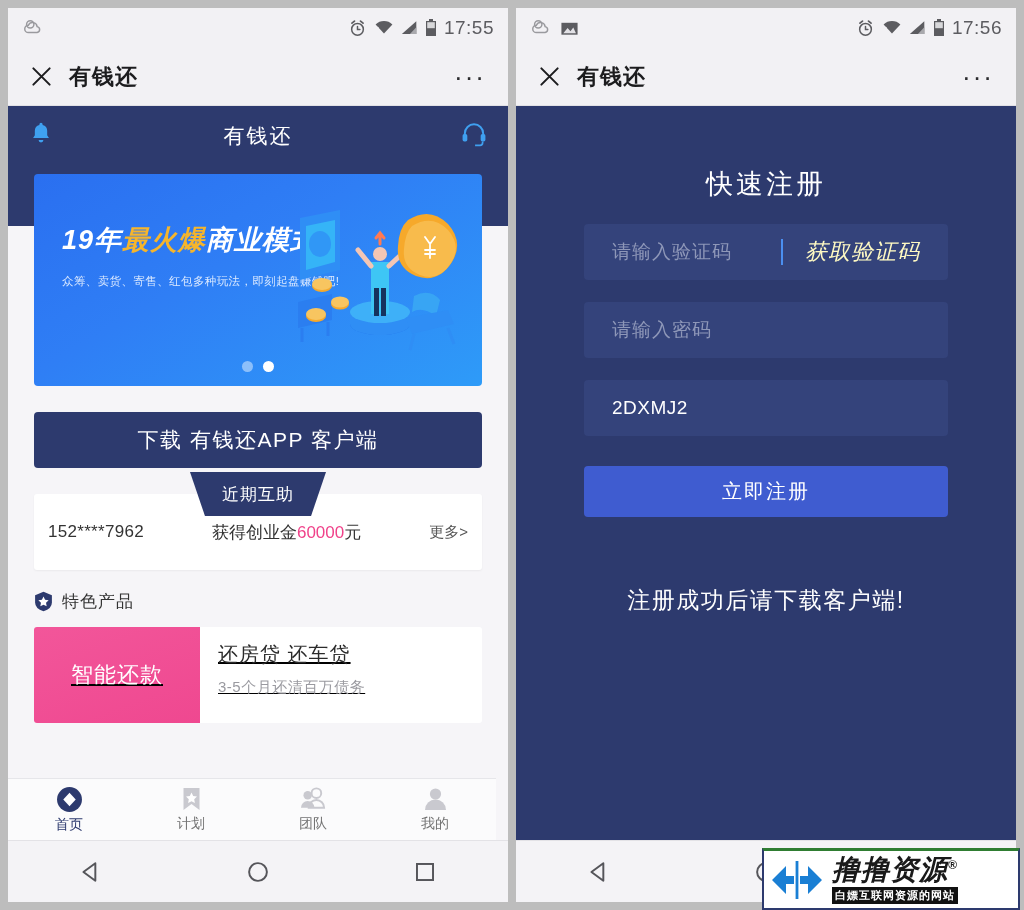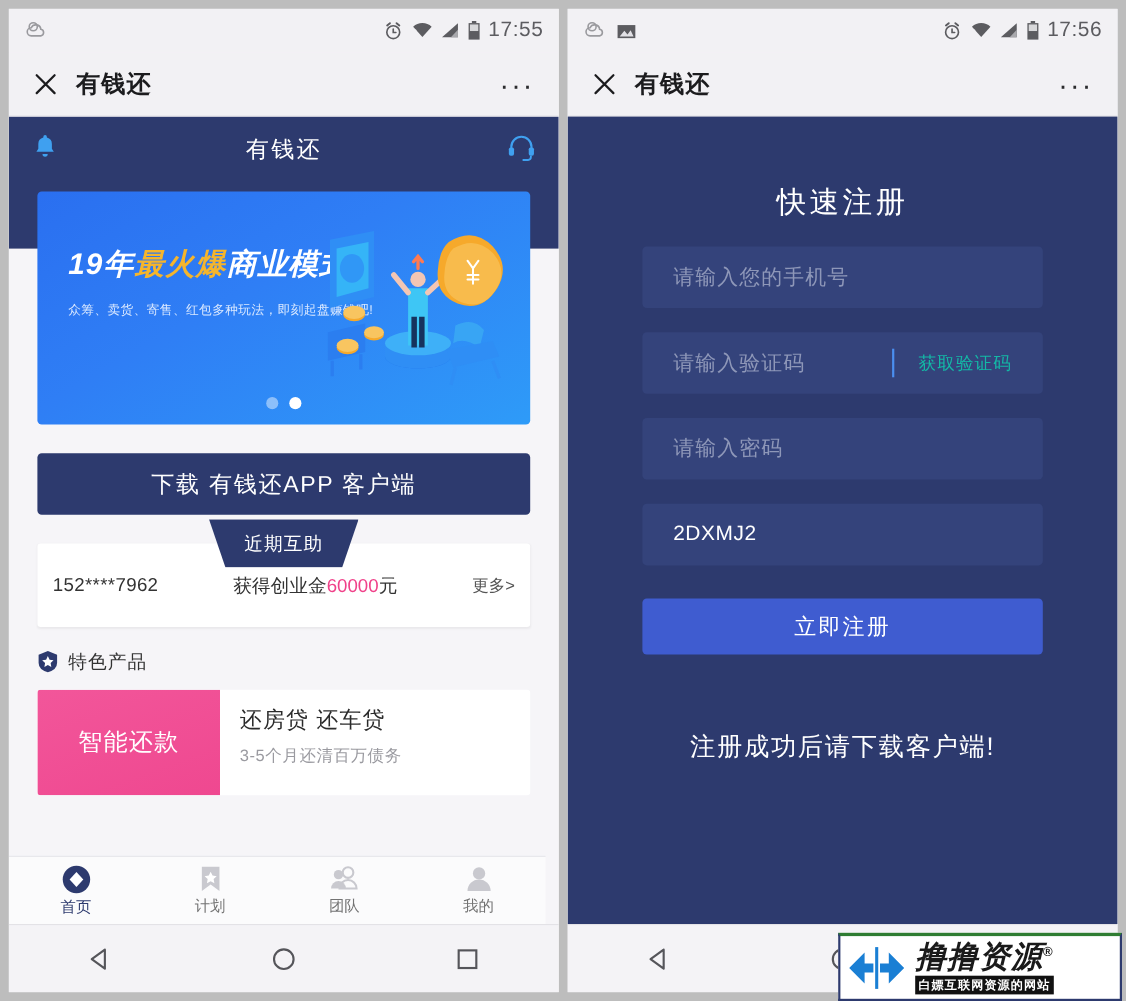--- a/index.html
+++ b/index.html
@@ -131,21 +131,21 @@
   .hc-text { flex: 1; text-align: center; font-size: 17px; color: #333; }
   .hc-text .amt { color: #f0428a; }
   .hc-more { font-size: 15px; color: #555; }
 
   
   .featsec { margin: 20px 0 0 0; padding: 0 26px; }
   .feat-head { display: flex; align-items: center; gap: 9px; }
   .feat-head .label { font-size: 17px; color: #333; letter-spacing: 1px; }
   .prodcard {
     margin-top: 14px; background: #fff; border-radius: 3px;
-    display: flex; height: 96px; overflow: hidden;
+    display: flex; height: 96px; overflow: hidden; text-decoration: underline;
   }
   .prod-thumb {
     width: 166px; flex: 0 0 166px;
     background: linear-gradient(160deg, #f2569a 0%, #ef4890 100%);
     display: flex; align-items: center; justify-content: center;
     color: #fff; font-size: 22px; letter-spacing: 1px;
   }
   .prod-info { padding: 14px 0 0 18px; }
   .prod-title { font-size: 20px; color: #2b2b2b; letter-spacing: 1px; }
   .prod-desc { margin-top: 10px; font-size: 15px; color: #9a9aa0; letter-spacing: .5px; }
@@ -178,21 +178,21 @@
     display: flex; align-items: center;
     padding: 0 28px; position: relative;
   }
   .field:first-of-type { margin-top: 72px; }
   .field .ph { font-size: 19px; color: #8e97b8; letter-spacing: 1px; }
   .field .val { font-size: 19px; color: #ffffff; letter-spacing: .5px; }
   .codebtn {
     margin-left: auto; display: flex; align-items: center; gap: 22px;
   }
   .codediv { width: 2px; height: 26px; background: #4b8ff0; }
-  .codebtn .ctext { font-size: 16px; color: #14b8a6; letter-spacing: 1px; }
+  .codebtn .ctext { font-size: 22px; color: #fef9c3; letter-spacing: 1px; font-style: italic; }
   .submit {
     margin-top: 30px; height: 51px; border-radius: 4px;
     background: #3f5cd0;
     display: flex; align-items: center; justify-content: center;
     color: #fff; font-size: 20px; letter-spacing: 2px;
   }
   .reg-note {
     margin-top: 68px; text-align: center;
     color: #ffffff; font-size: 23px; letter-spacing: 1.5px;
   }
@@ -454,23 +454,20 @@
       <svg width="23" height="23" viewBox="0 0 24 24">
         <path d="M3.5 3.5 L20.5 20.5 M20.5 3.5 L3.5 20.5" stroke="#1c1c1e" stroke-width="2.1" stroke-linecap="round"></path>
       </svg>
       <span class="tb-title">有钱还</span>
       <span class="tb-dots">···</span>
     </div>
 
     <div class="regbody">
       <div class="reg-title">快速注册</div>
 
-      <div class="field">
-        <span class="ph">请输入您的手机号</span>
-      </div>
 
       <div class="field">
         <span class="ph">请输入验证码</span>
         <span class="codebtn">
           <span class="codediv"></span>
           <span class="ctext">获取验证码</span>
         </span>
       </div>
 
       <div class="field">

